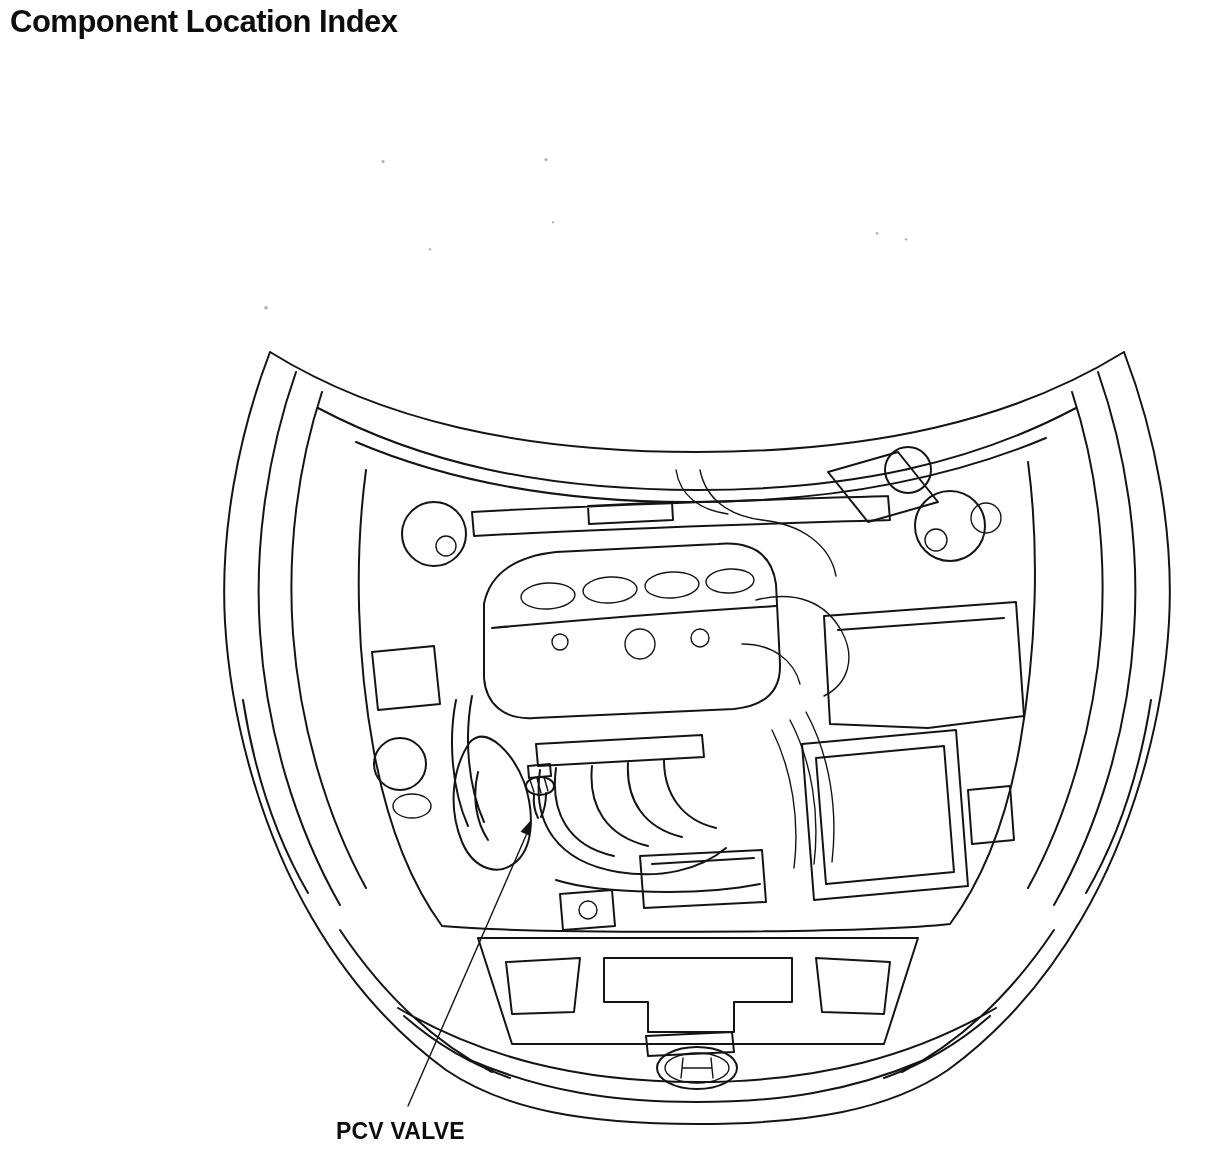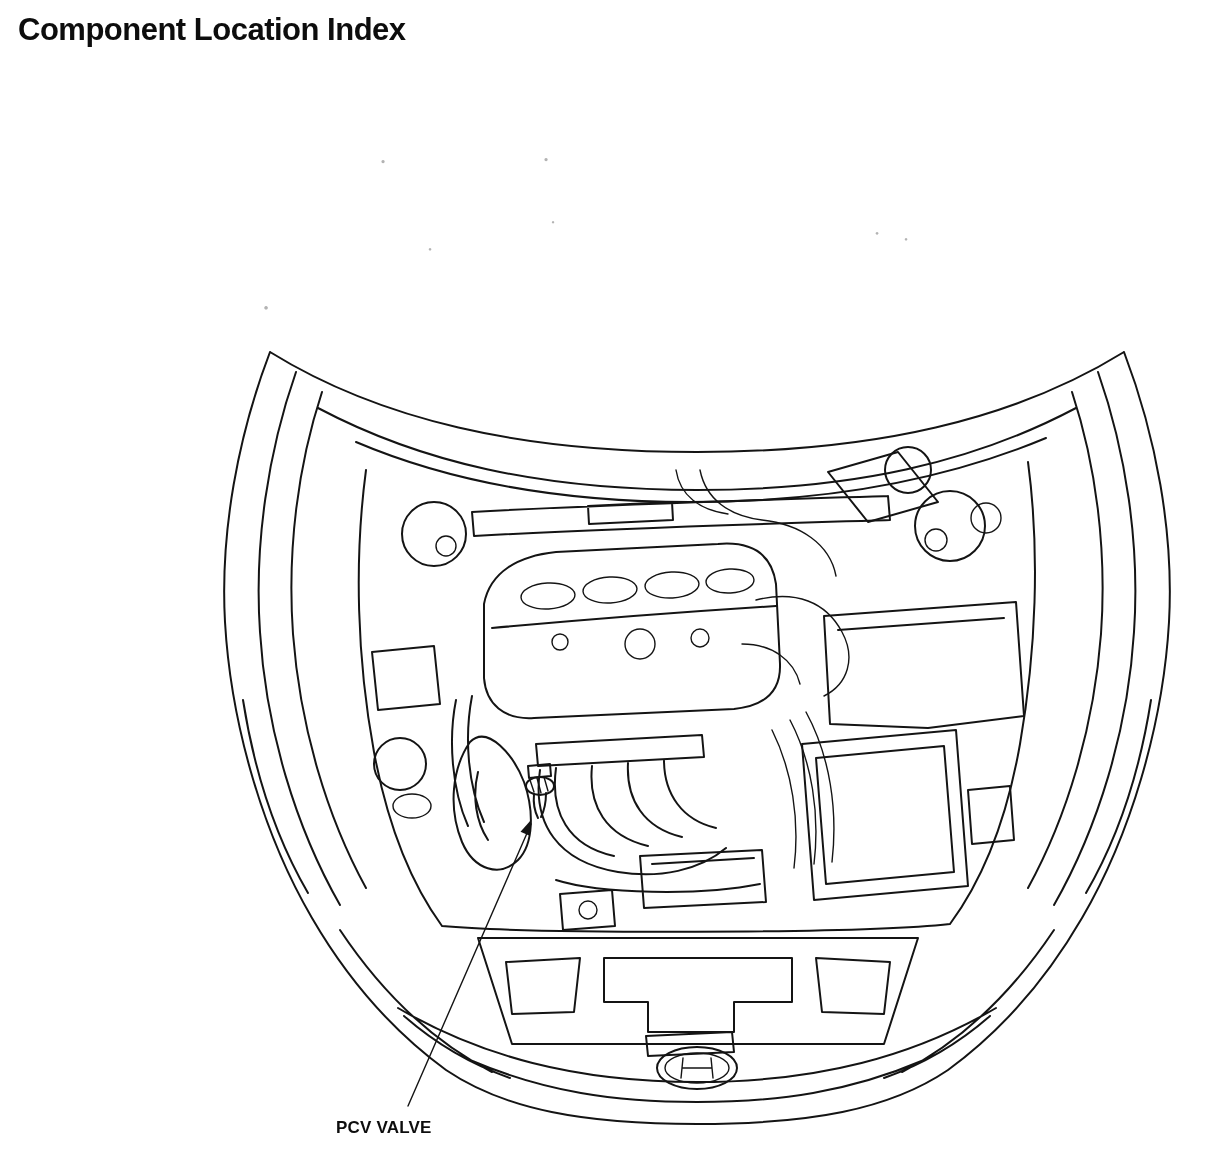--- a/index.html
+++ b/index.html
@@ -13,21 +13,21 @@
     height: 1156px;
     background: #ffffff;
     overflow: hidden;
     font-family: "Liberation Sans", sans-serif;
     color: #111111;
   }
   .page-title {
     position: absolute;
     left: 10px;
     top: 4px;
-    margin: 8px;
+    margin: 0;
     font-size: 31px;
     font-weight: 700;
     letter-spacing: -0.5px;
     color: #0d0d0d;
   }
   .diagram-wrap {
     position: absolute;
     inset: 0;
   }
   svg {
@@ -54,21 +54,21 @@
   }
   .speck {
     fill: #8a8a8a;
     stroke: none;
     opacity: 0.65;
   }
   .callout-label {
     position: absolute;
     left: 336px;
     top: 1118px;
-    font-size: 17px;
+    font-size: 23px;
     font-weight: 700;
     letter-spacing: 0.2px;
     color: #0d0d0d;
     white-space: nowrap;
   }
 </style>
 </head>
 <body>
 
 <div class="page">

